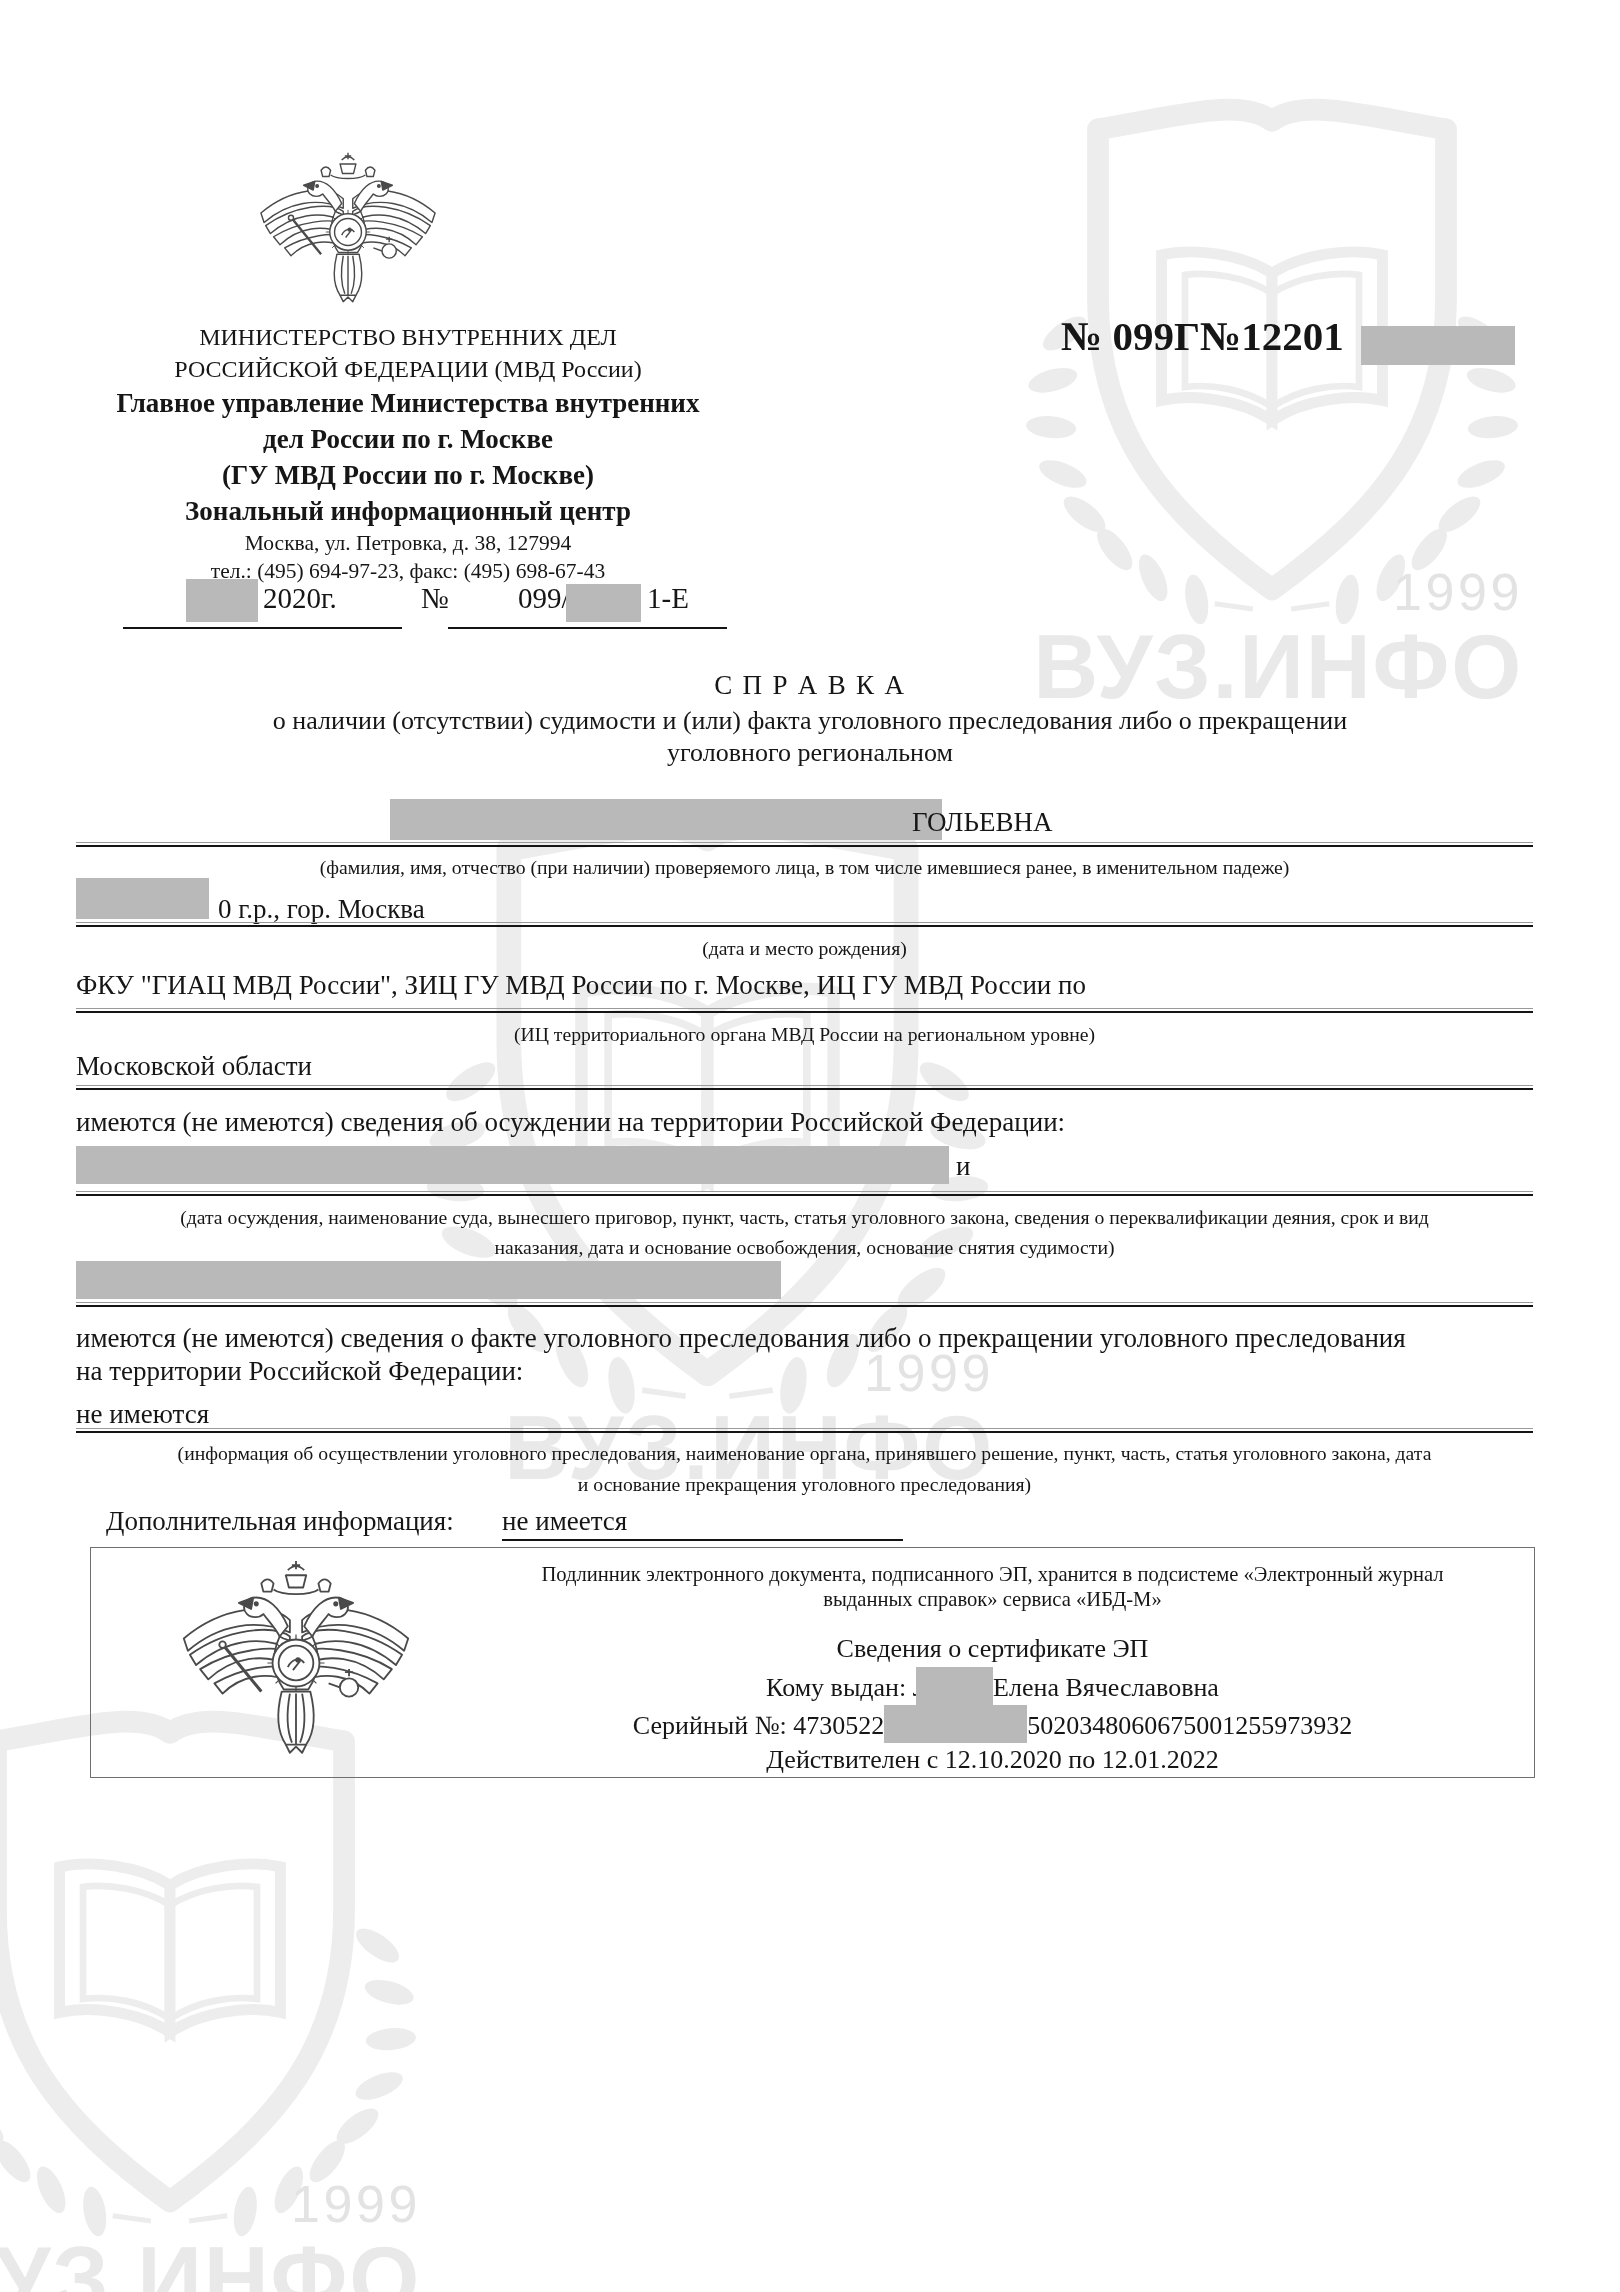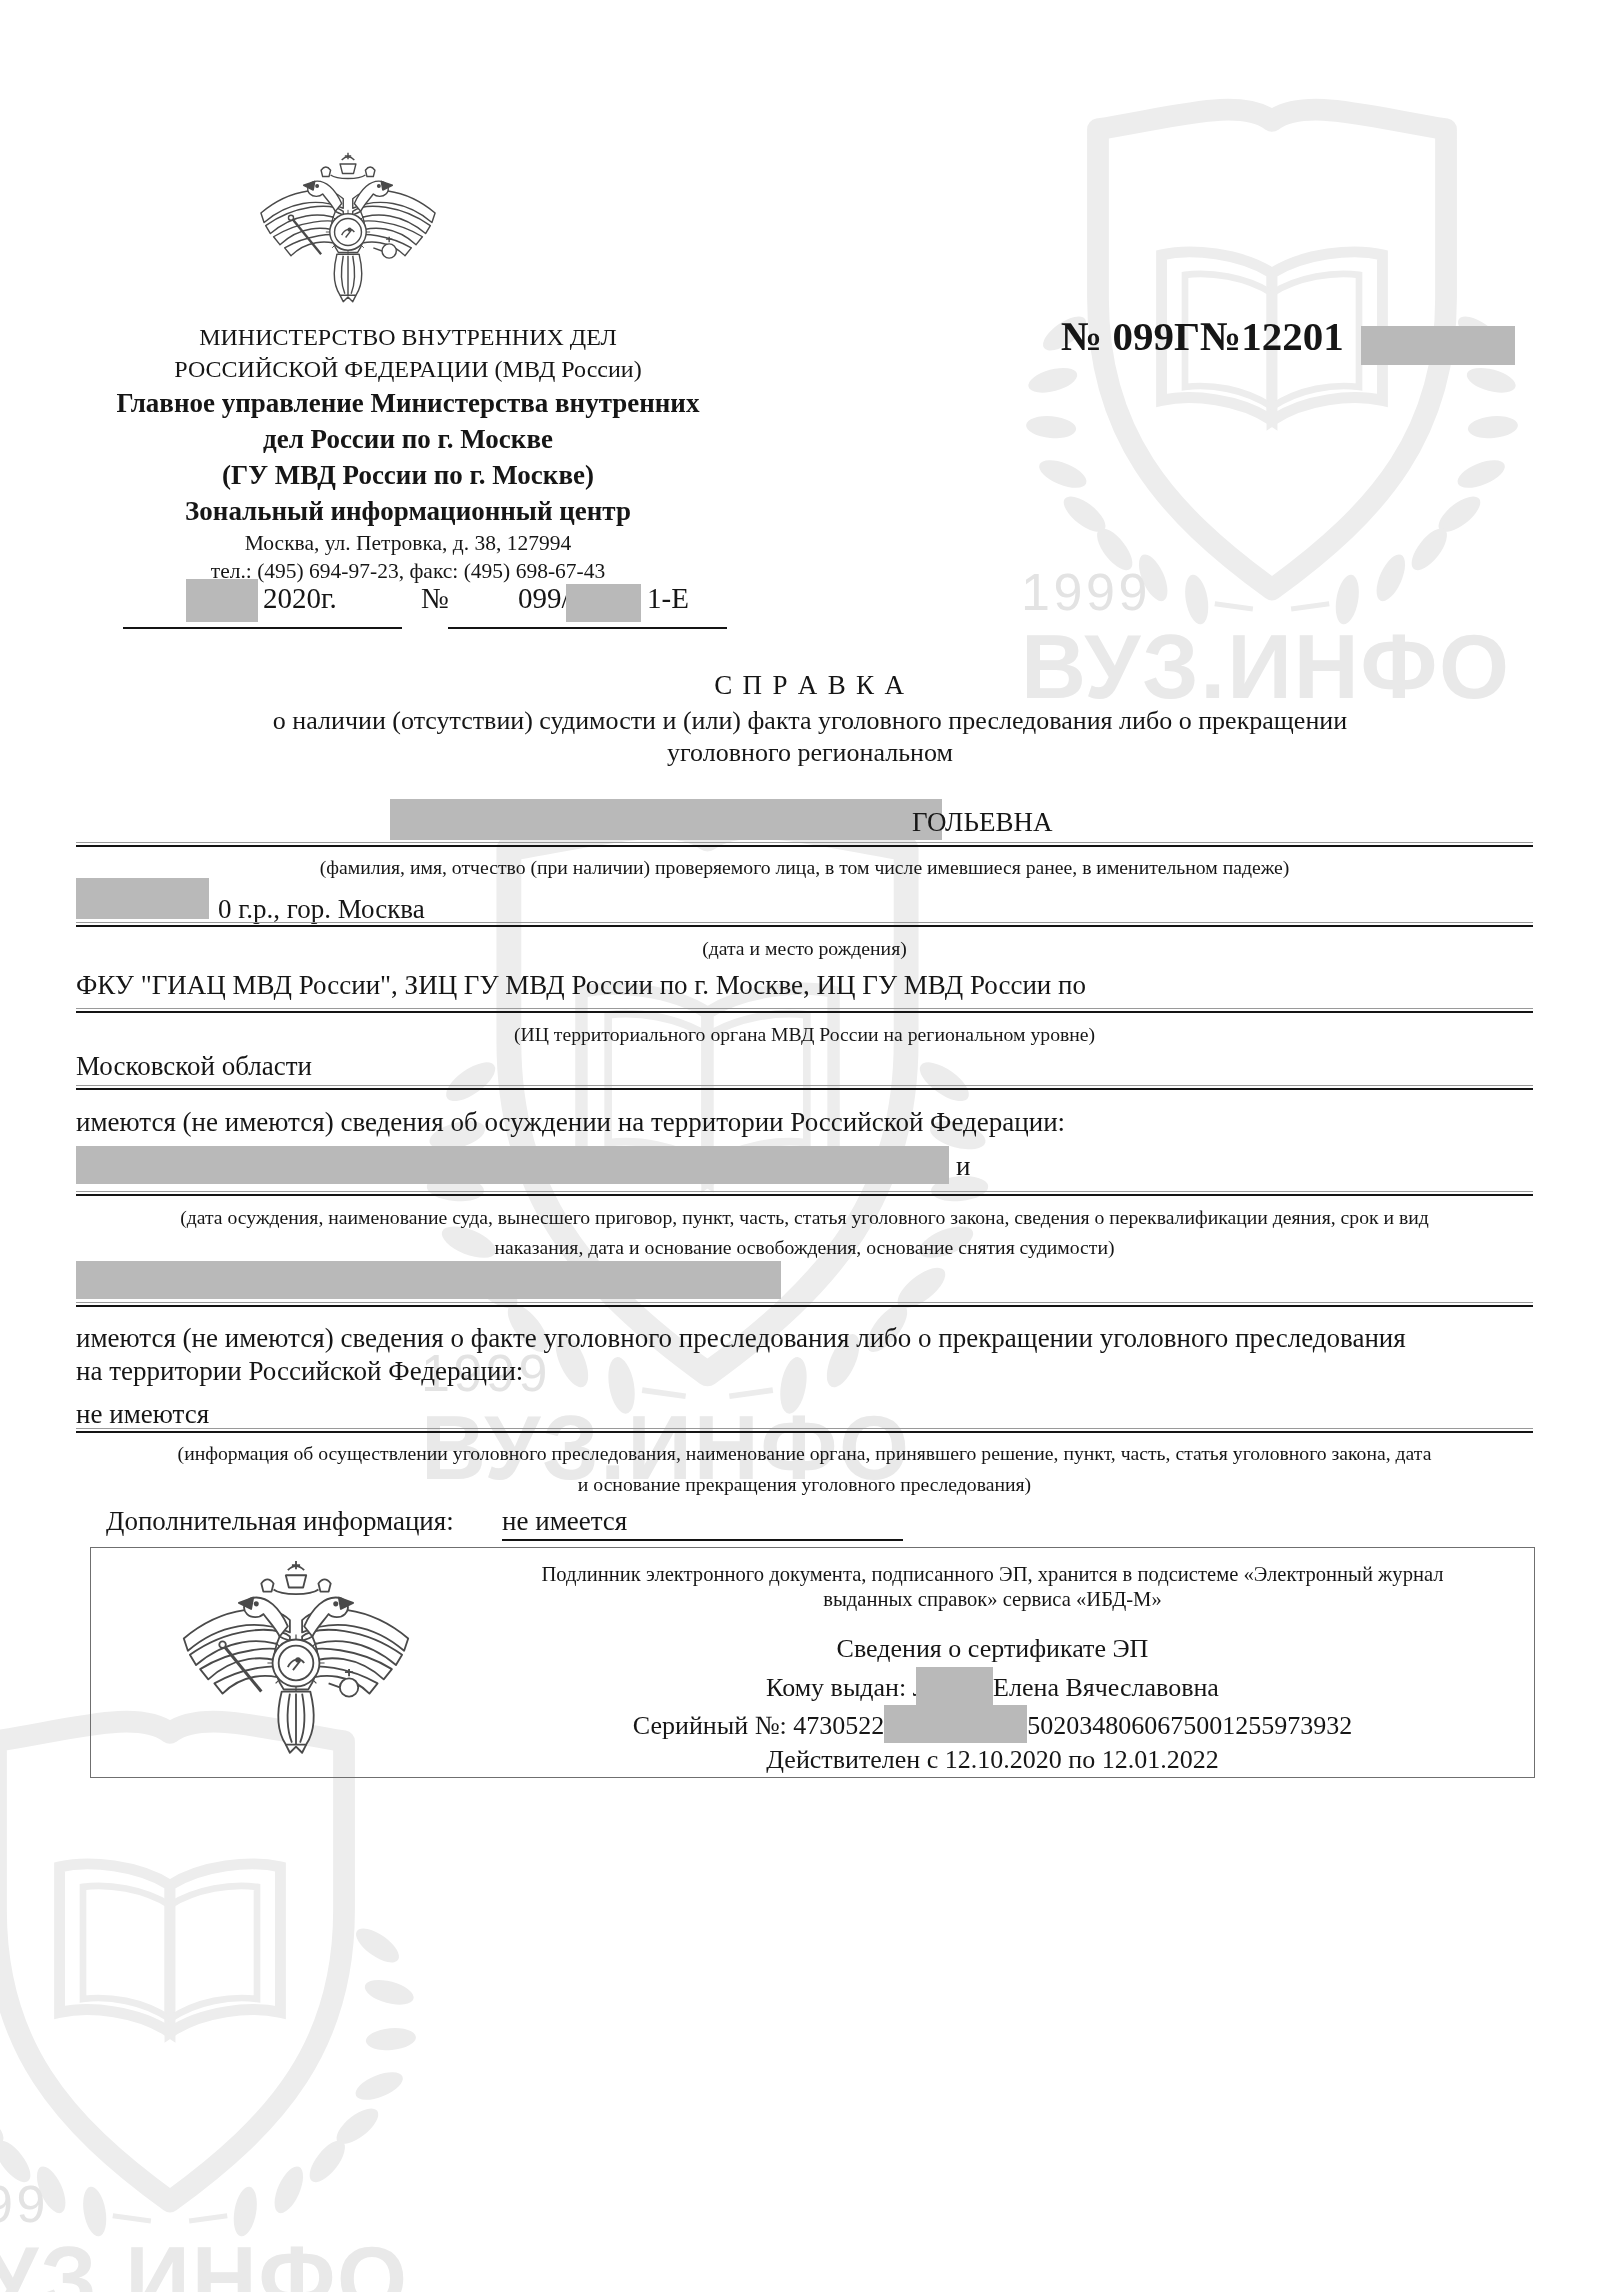--- a/index.html
+++ b/index.html
@@ -1,19 +1,19 @@
 <!DOCTYPE html>
 <html style="font-size:14.3px"><head>
 <meta charset="utf-8">
 <style>
   html,body{margin:0;padding:0;background:#ffffff;}
   .page{position:relative;width:1620px;height:2293px;background:#fff;overflow:hidden;
         font-family:"Liberation Serif", serif;color:#161616;}
   
-  .wm{position:absolute;z-index:0;text-align:left;pointer-events:none;}
+  .wm{position:absolute;z-index:0;text-align:right;pointer-events:none;}
   .wm svg{display:block;width:100%;height:auto;}
   .wm-year{font-family:"Liberation Sans", sans-serif;color:#e3e3e3;font-size:52px;letter-spacing:3.6px;margin-top:-64px;}
   .wm-brand{font-family:"Liberation Sans", sans-serif;color:#e9e9e9;font-weight:800;font-size:90px;letter-spacing:1.8px;line-height:1.02;}
   
   .hdr-col{position:absolute;left:81px;top:321px;width:654px;text-align:center;z-index:1;}
   .hl1{font-size:24px;line-height:32px;}
   .hl-bold{font-size:27px;line-height:36px;font-weight:bold;}
   .hl-small{font-size:21.5px;line-height:28px;}
   .cert-no{position:absolute;left:1061px;top:312px;font-size:41px;font-weight:bold;z-index:1;white-space:nowrap;}
   .redact{background:#b9b9b9;display:inline-block;z-index:2;}

